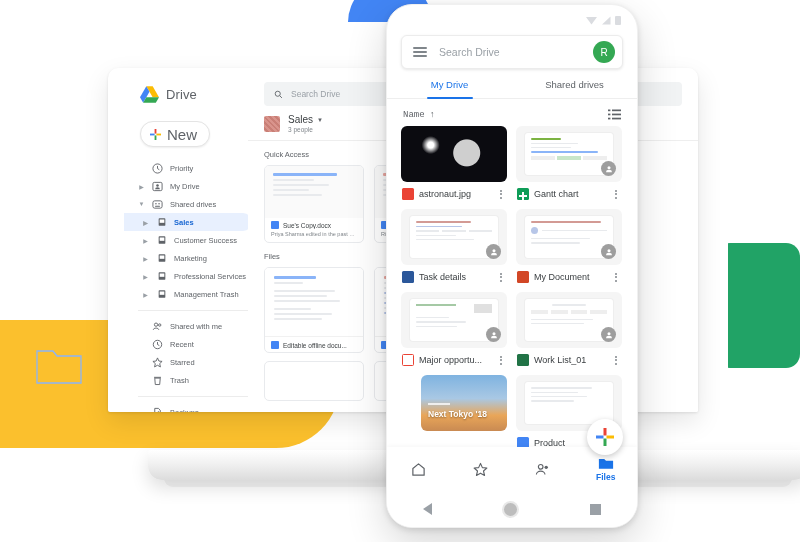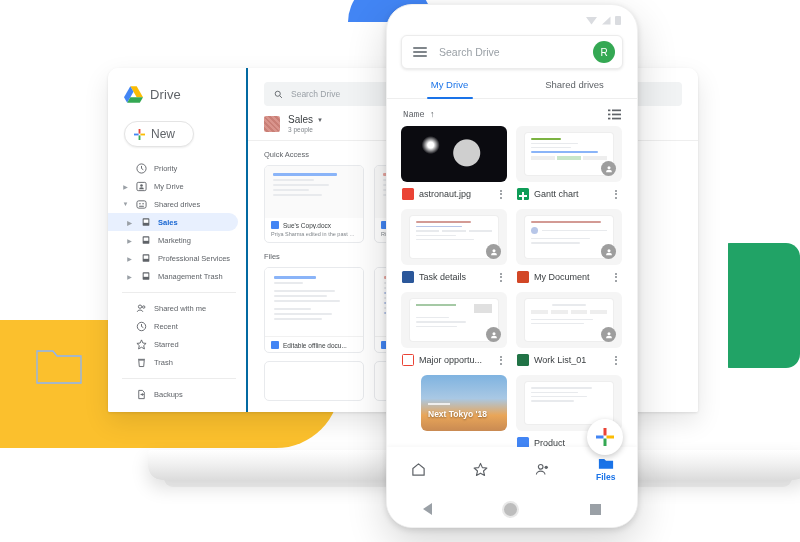--- a/index.html
+++ b/index.html
@@ -51,35 +51,35 @@
     content:""; position:absolute; left:50%; top:0; transform:translateX(-50%);
     width:86px; height:5px; background:#e4e4e4; border-radius:0 0 6px 6px;
   }
   .laptop-foot{
     position:absolute; left:56px; top:410px; width:628px; height:9px;
     background:#f4f4f4; border-radius:0 0 10px 10px; z-index:4;
   }
 
   
   .d-sidebar{
-    position:absolute; left:0; top:0; width:140px; height:100%;
-    background:#fff; border-right:2px solid #0369a1;
+    position:absolute; left:16px; top:0; width:140px; height:100%;
+    background:#fff; border-right:4px solid #0369a1;
   }
   .d-logo-row{ display:flex; align-items:center; gap:7px; padding:18px 0 0 16px; }
   .d-logo{ width:19px; height:17px; }
   .d-logo-txt{ font-size:13px; color:#5f6368; letter-spacing:.1px; }
 
   .d-new{
     margin:18px 0 0 16px; width:70px; height:26px;
     border:1px solid #e4e4e4; border-radius:14px; background:#fff;
     display:flex; align-items:center; gap:6px; padding-left:9px;
     box-shadow:0 1px 2px rgba(0,0,0,.07);
   }
   .plus-g{ width:11px; height:11px; position:relative; }
-  .d-new-txt{ font-size:12px; color:#5f6368; }
+  .d-new-txt{ font-size:15px; color:#5f6368; }
 
   .d-navlist{ margin-top:12px; }
   .d-nav{
     display:flex; align-items:center; height:18px; padding-left:14px; gap:7px;
     font-size:7.5px; color:#5f6368; position:relative;
   }
   .d-nav .caret{ width:7px; font-size:6px; color:#9aa0a6; text-align:center; }
   .d-nav .ico{ width:11px; height:11px; display:flex; align-items:center; justify-content:center; }
   .d-nav.sub{ padding-left:18px; }
   .d-nav.active{
@@ -281,20 +281,30 @@
 
           <div class="d-nav sub active">
             <span class="caret">▶</span>
             <span class="ico">
               <svg viewBox="0 0 12 12" width="10" height="10">
                   <rect x="2" y="1.5" width="8" height="9" rx="1" fill="#5f6368"></rect>
                   <rect x="3.2" y="3" width="5.6" height="4" fill="#fff"></rect>
                 </svg>
             </span>
             <span>Sales</span>
+          </div>
+          <div class="d-nav sub">
+            <span class="caret">▶</span>
+            <span class="ico">
+              <svg viewBox="0 0 12 12" width="10" height="10">
+                  <rect x="2" y="1.5" width="8" height="9" rx="1" fill="#5f6368"></rect>
+                  <rect x="3.2" y="3" width="5.6" height="4" fill="#fff"></rect>
+                </svg>
+            </span>
+            <span>Customer Success</span>
           </div>
           <div class="d-nav sub">
             <span class="caret">▶</span>
             <span class="ico">
               <svg viewBox="0 0 12 12" width="10" height="10">
                   <rect x="2" y="1.5" width="8" height="9" rx="1" fill="#5f6368"></rect>
                   <rect x="3.2" y="3" width="5.6" height="4" fill="#fff"></rect>
                 </svg>
             </span>
             <span>Marketing</span>

